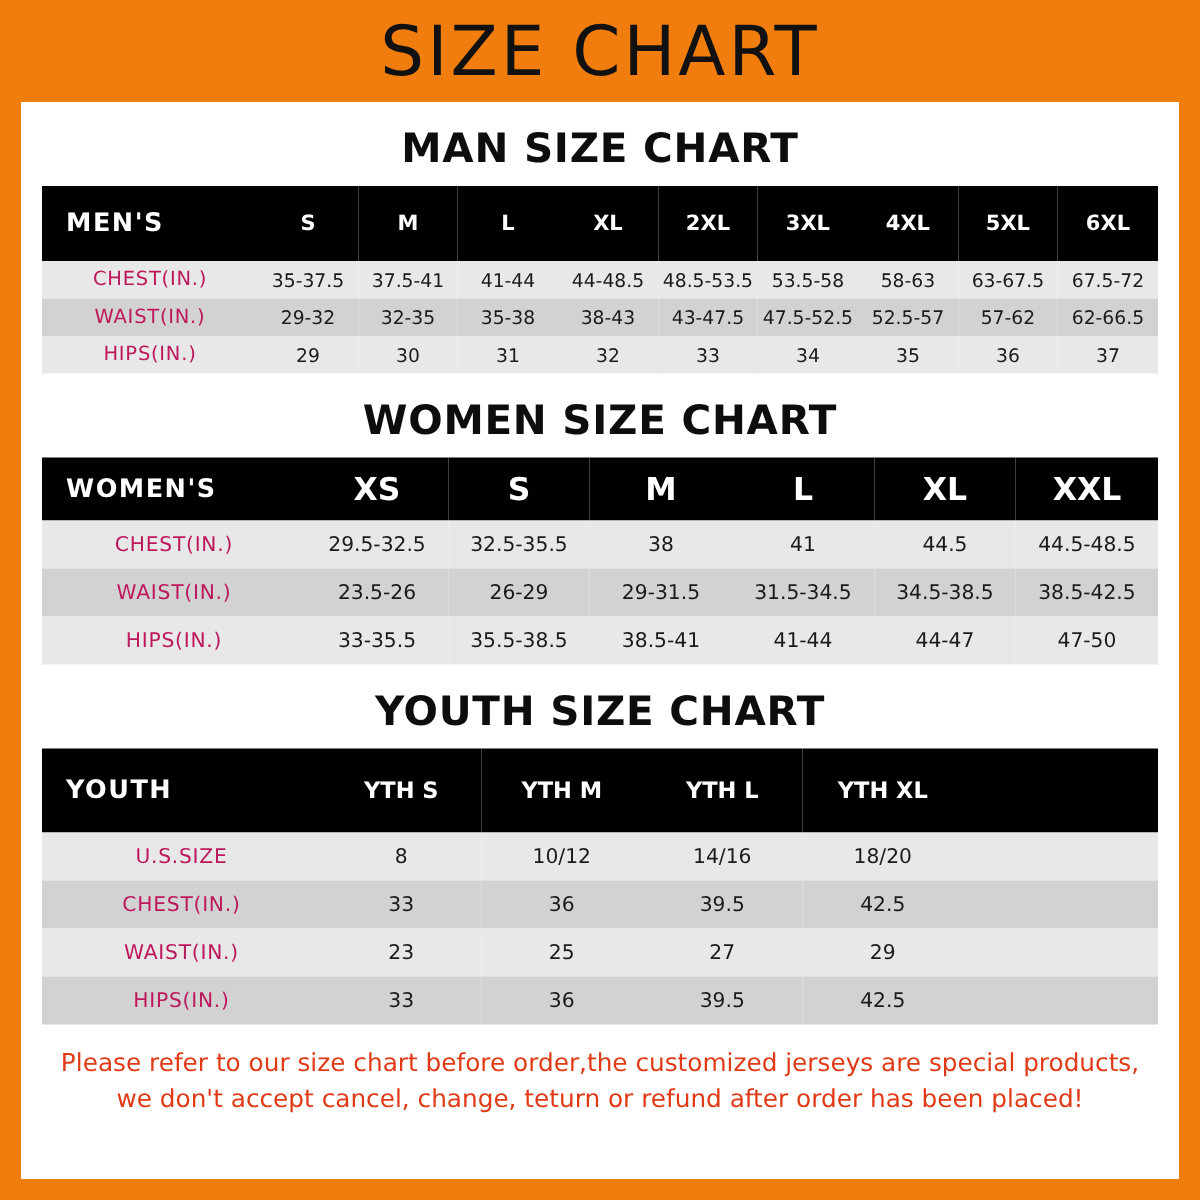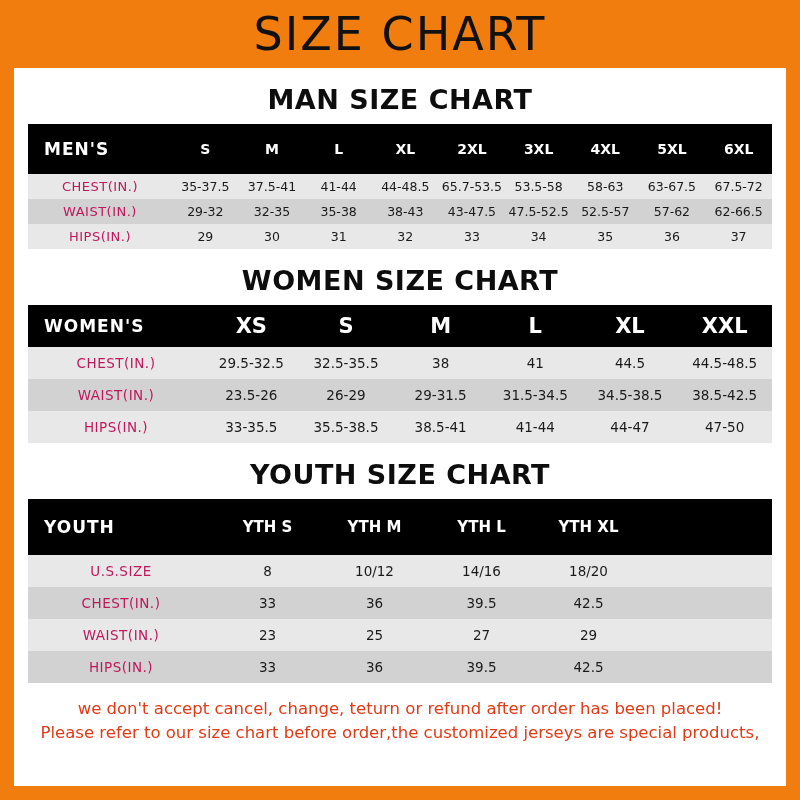--- a/index.html
+++ b/index.html
@@ -144,21 +144,21 @@
           <th>6XL</th>
         </tr>
       </thead>
       <tbody>
         <tr class="light">
           <td class="rowlabel">CHEST(IN.)</td>
           <td>35-37.5</td>
           <td>37.5-41</td>
           <td>41-44</td>
           <td>44-48.5</td>
-          <td>65.7-53.5</td>
+          <td>48.5-53.5</td>
           <td>53.5-58</td>
           <td>58-63</td>
           <td>63-67.5</td>
           <td>67.5-72</td>
         </tr>
         <tr class="dark">
           <td class="rowlabel">WAIST(IN.)</td>
           <td>29-32</td>
           <td>32-35</td>
           <td>35-38</td>
@@ -275,18 +275,18 @@
           <td>36</td>
           <td>39.5</td>
           <td>42.5</td>
           <td></td>
         </tr>
       </tbody>
     </table>
   </div>
 
   <div class="footer-note">
+    <div>Please refer to our size chart before order,the customized jerseys are special products,</div>
     <div>we don't accept cancel, change, teturn or refund after order has been placed!</div>
-    <div>Please refer to our size chart before order,the customized jerseys are special products,</div>
   </div>
 
   <div class="bottom-bar"></div>
 </div>
 
 </body></html>

